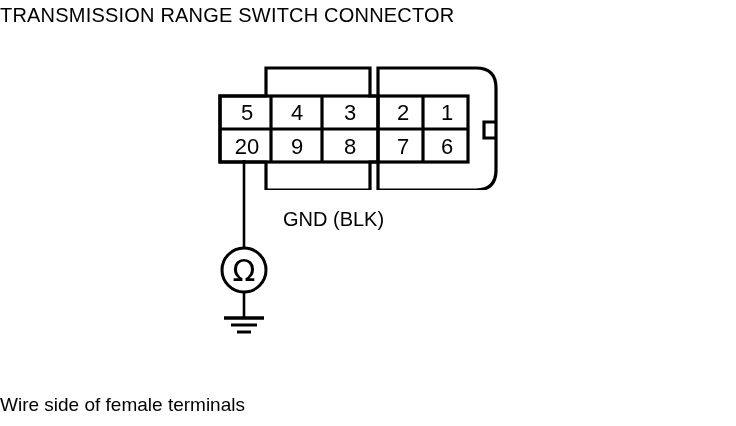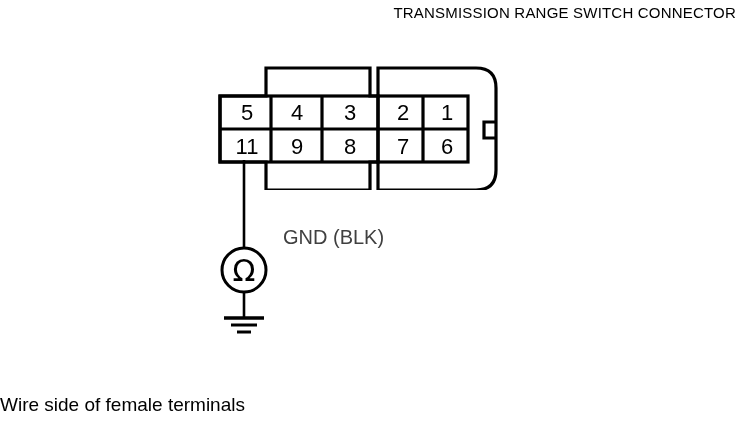--- a/index.html
+++ b/index.html
@@ -14,40 +14,40 @@
     background: #ffffff;
     font-family: "Liberation Sans", sans-serif;
     color: #000000;
     overflow: hidden;
   }
   .title {
     position: absolute;
     left: 0;
     top: 4px;
     width: 736px;
-    text-align: right;
-    font-size: 15px;
+    text-align: left;
+    font-size: 20px;
     letter-spacing: 0.2px;
     color: #000;
   }
   .caption {
     position: absolute;
     left: 0;
     top: 394px;
     width: 736px;
     text-align: left;
     font-size: 19px;
     color: #000;
   }
   .gnd-label {
     position: absolute;
     left: 283px;
-    top: 226px;
+    top: 208px;
     font-size: 20px;
-    color: #404040;
+    color: #000000;
   }
   
   .conn {
     position: absolute;
     left: 218px;
     top: 66px;
     width: 280px;
     height: 124px;
   }
   .conn svg { display: block; }
@@ -94,21 +94,21 @@
         <line x1="205" y1="30" x2="205" y2="96"></line>
       </g>
     </svg>
 
     <div class="cellnum" style="left:14px; top:36px; width:30px;">5</div>
     <div class="cellnum" style="left:64px; top:36px; width:30px;">4</div>
     <div class="cellnum" style="left:117px; top:36px; width:30px;">3</div>
     <div class="cellnum" style="left:170px; top:36px; width:30px;">2</div>
     <div class="cellnum" style="left:214px; top:36px; width:30px;">1</div>
 
-    <div class="cellnum" style="left:9px; top:70px; width:40px;">11</div>
+    <div class="cellnum" style="left:9px; top:70px; width:40px;">20</div>
     <div class="cellnum" style="left:64px; top:70px; width:30px;">9</div>
     <div class="cellnum" style="left:117px; top:70px; width:30px;">8</div>
     <div class="cellnum" style="left:170px; top:70px; width:30px;">7</div>
     <div class="cellnum" style="left:214px; top:70px; width:30px;">6</div>
   </div>
 
   <div class="gnd-label">GND (BLK)</div>
 
   <div class="ohm-wrap">
     <svg width="130" height="200" viewBox="0 0 130 200" xmlns="http://www.w3.org/2000/svg">

